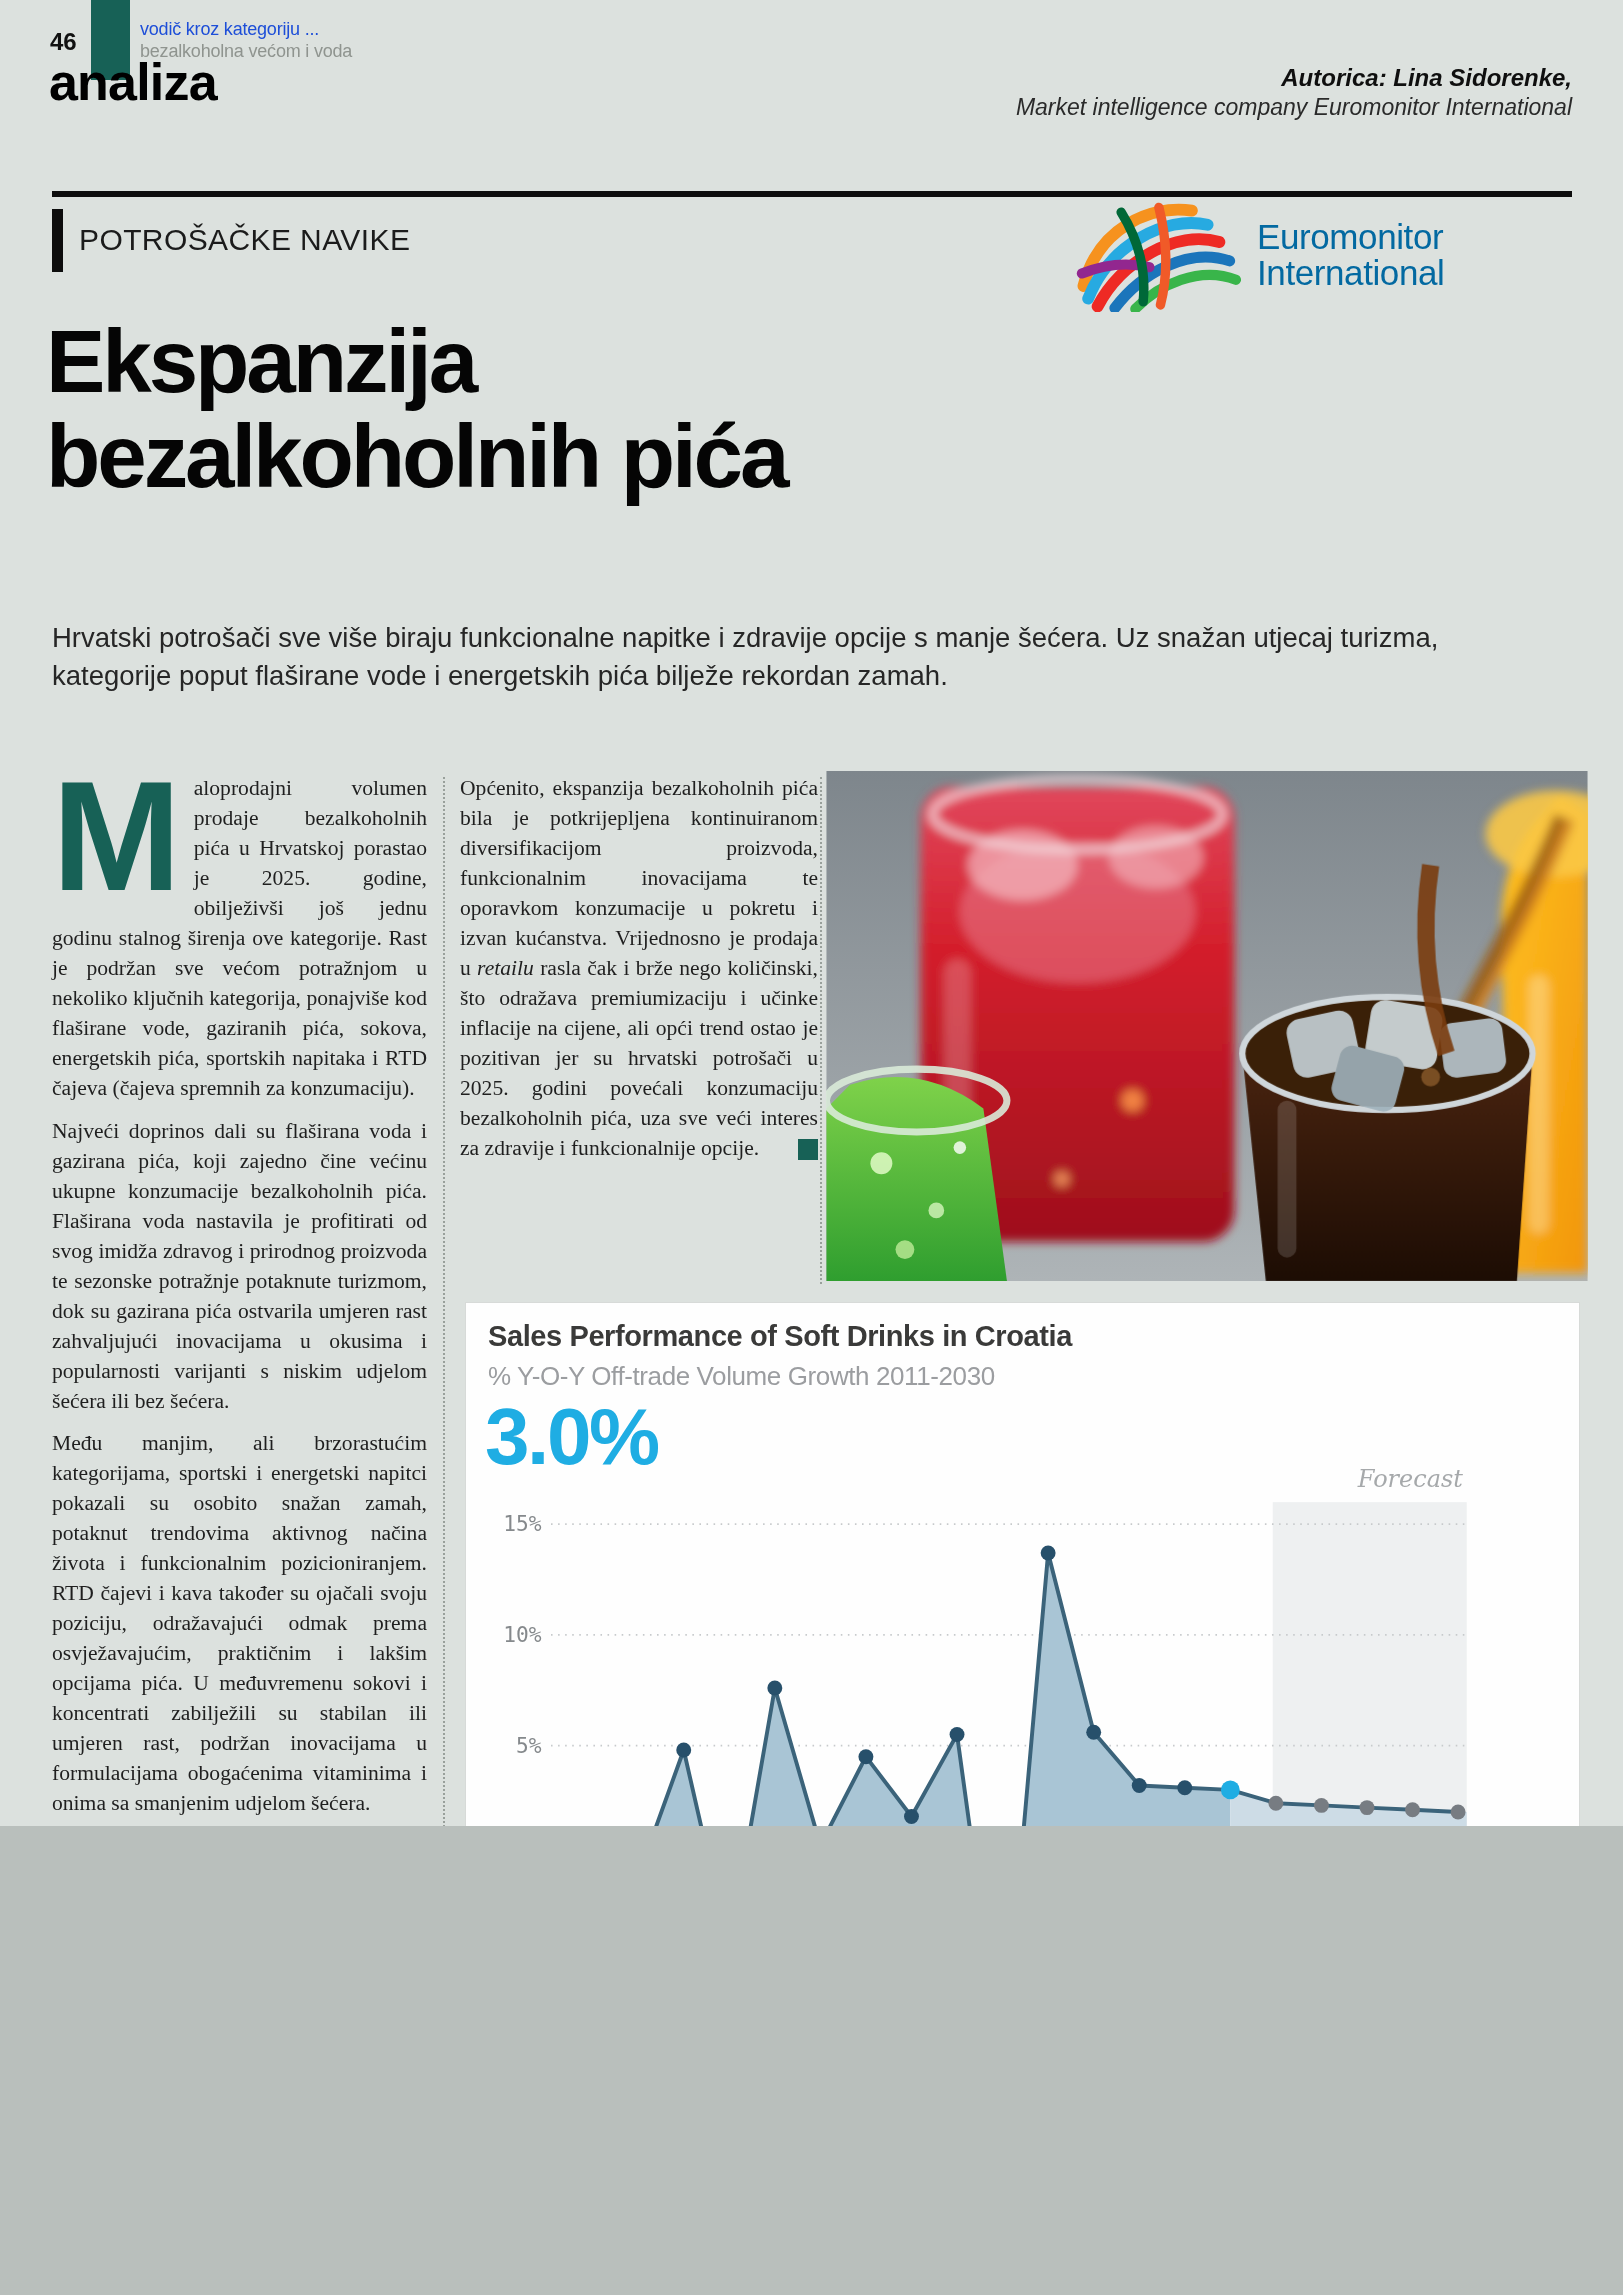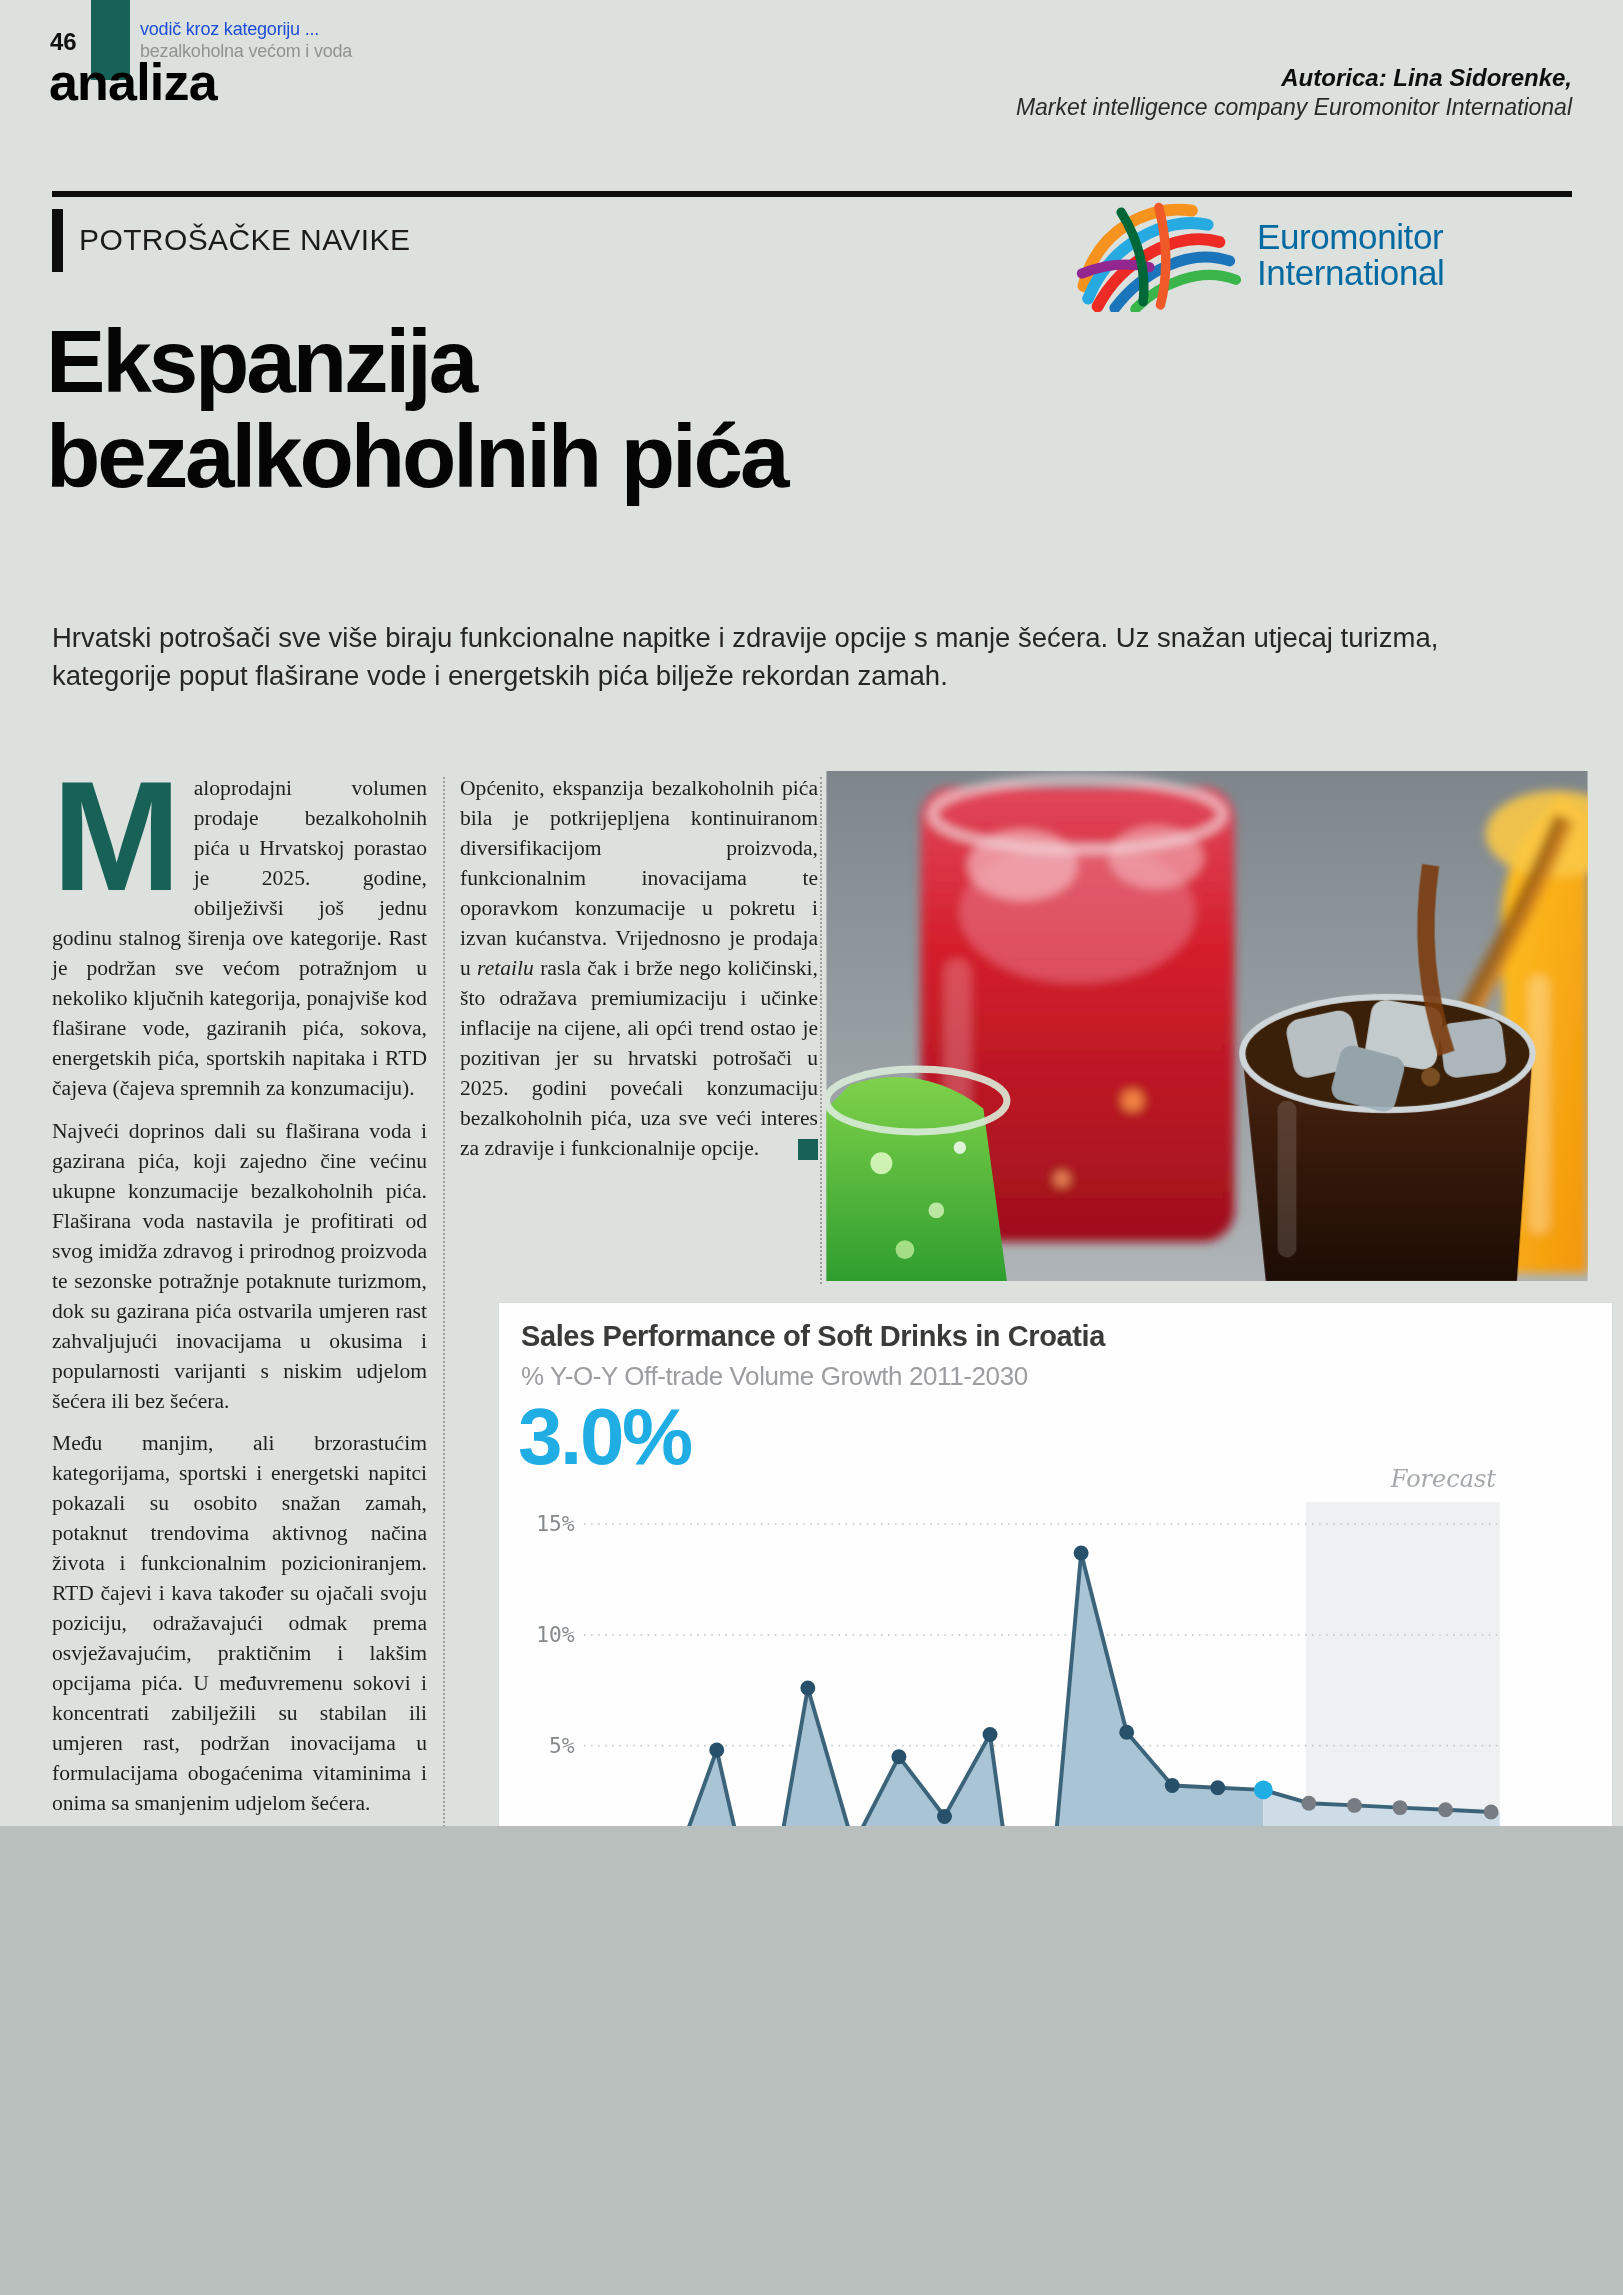--- a/index.html
+++ b/index.html
@@ -38,21 +38,21 @@
            font-size:155px;line-height:118px;color:#176156;margin:4.7px 12.6px 0 0;}
   .divider{border-left:2.4px dotted #99a09b;width:0;}
   #div1{left:443px;top:777px;height:1414px;}
   #div2{left:820px;top:777px;height:507px;}
   .endmark{float:right;width:20.4px;height:20.4px;background:#176156;margin-top:6.3px;}
 
   
   #photo{left:826px;top:771px;width:762px;height:510px;}
 
   
-  #panel{left:498px;top:1302px;width:1115px;height:891px;background:#fefefe;
+  #panel{left:465px;top:1302px;width:1115px;height:891px;background:#fefefe;
          border:0.8px solid #d7dad8;box-sizing:border-box;}
   .ch-title{left:22px;top:17.3px;font-size:29px;font-weight:bold;color:#3a3a39;letter-spacing:-0.4px;}
   .ch-sub{left:22px;top:58px;font-size:26px;color:#9b9da0;letter-spacing:-0.4px;}
   .ch-big{left:19px;top:88px;font-size:80px;font-weight:bold;color:#1fade3;letter-spacing:-2.4px;}
   .ch-forecast{right:116px;top:162px;font-family:"DejaVu Serif",serif;font-style:italic;
                font-size:24px;color:#a6a9ab;}
   #plot{left:0;top:196px;}
   .ch-footer{left:0;top:842px;width:1114px;height:47px;background:#e8eaea;
              display:flex;align-items:center;justify-content:space-between;
              padding:0 22px;box-sizing:border-box;}

